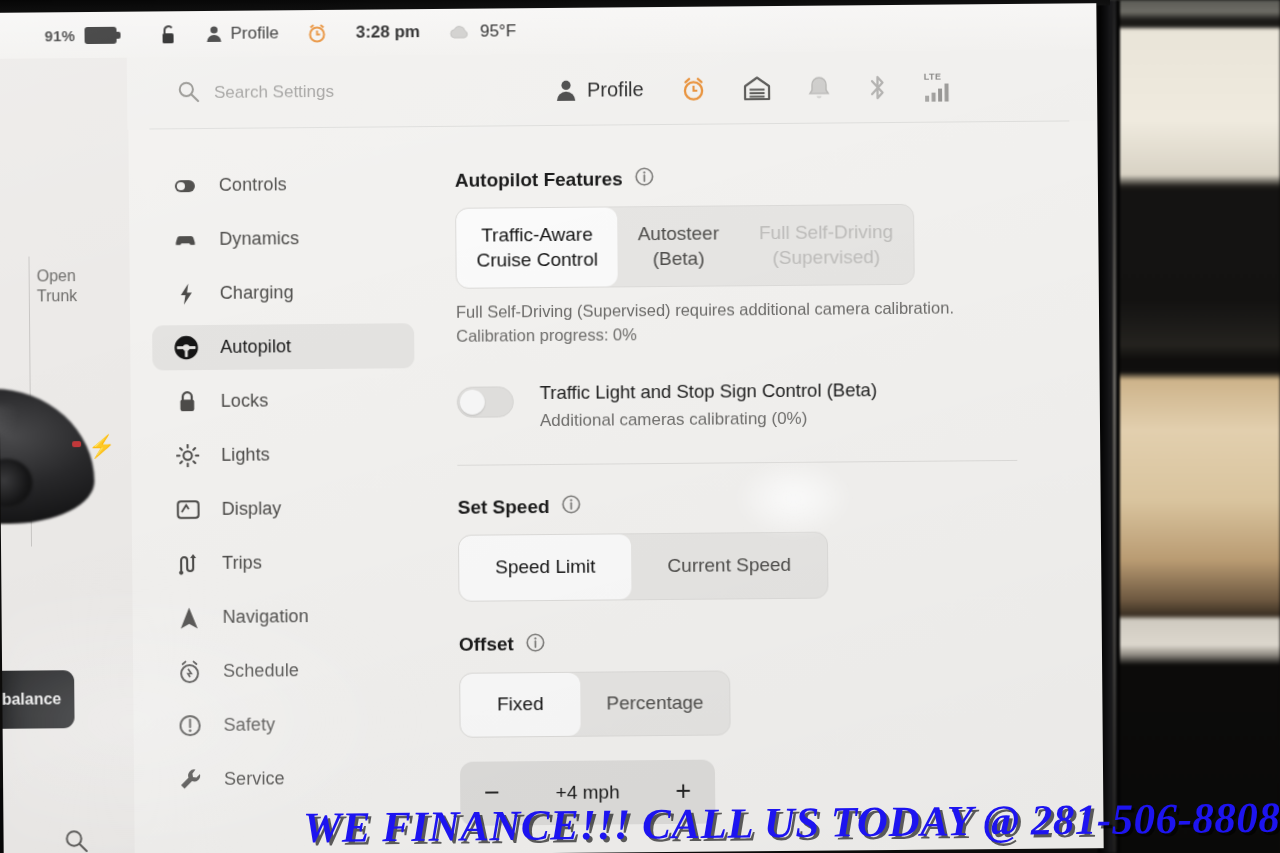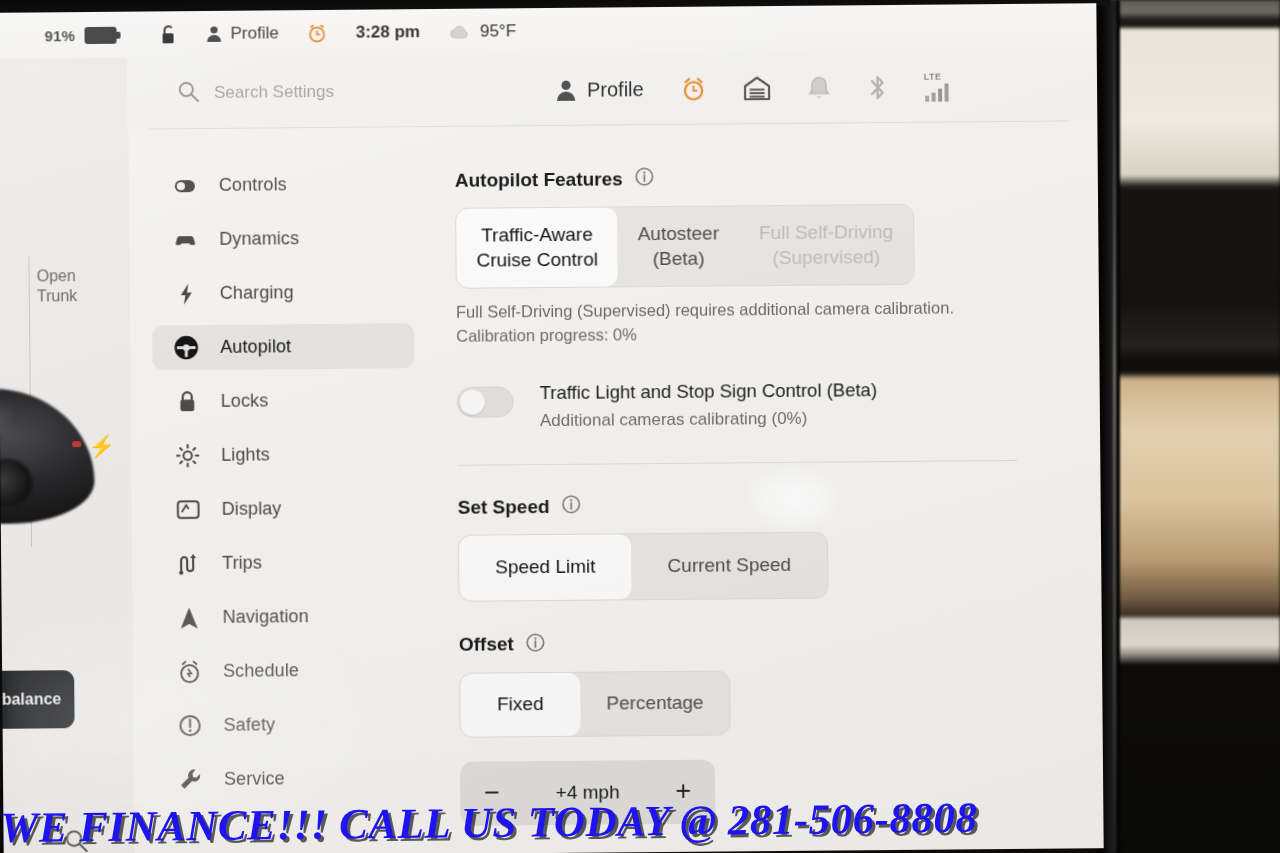--- a/index.html
+++ b/index.html
@@ -223,21 +223,21 @@
     filter:blur(14px); pointer-events:none;
   }
   .screen-sheen {
     position:absolute; inset:0; pointer-events:none;
     background:linear-gradient(165deg, rgba(255,255,255,.16) 0%, rgba(255,255,255,0) 28%, rgba(0,0,0,.035) 100%);
   }
 
   
   #ad-banner {
     position:absolute; left:0; bottom:2px; width:1280px; height:58px;
-    display:flex; align-items:center; justify-content:flex-start;
+    display:flex; align-items:center; justify-content:flex-end;
     z-index:50; pointer-events:none;
   }
   #ad-banner .ad-text {
     font-family:"Liberation Serif", serif;
     font-style:italic; font-weight:bold;
     font-size:43px;
     color:#1d14f0;
     letter-spacing:.5px;
     white-space:nowrap;
     text-shadow: 3px 3px 0 rgba(0,0,0,.62);

